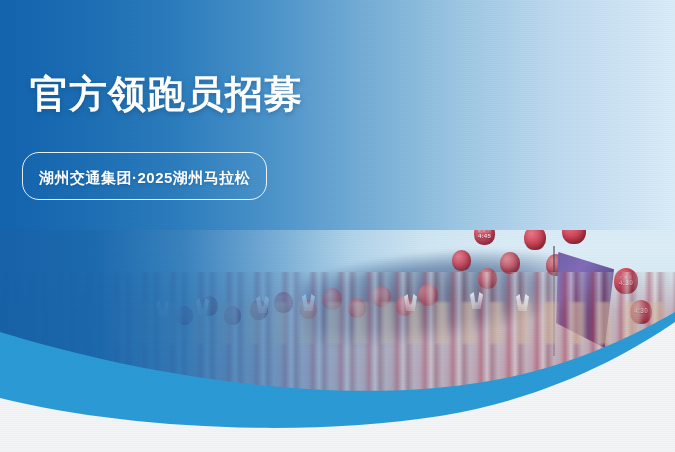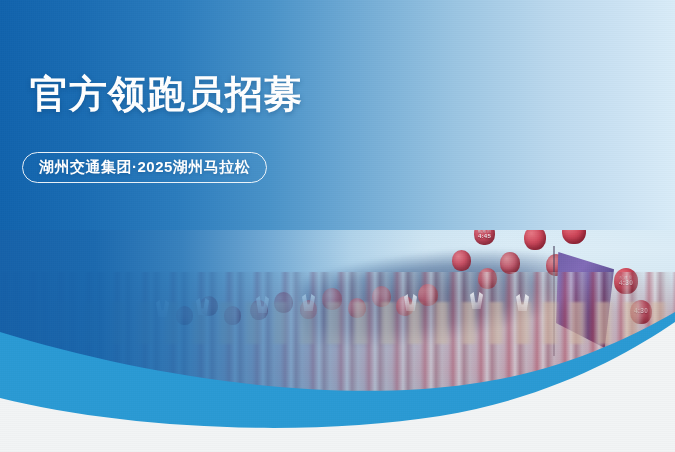--- a/index.html
+++ b/index.html
@@ -228,24 +228,24 @@
     color: #ffffff;
     letter-spacing: 1px;
     text-shadow: 0 2px 5px rgba(8,60,110,0.38);
     white-space: nowrap;
   }
 
   .subtitle-pill {
     position: absolute;
     left: 22px;
     top: 152px;
-    height: 31px;
+    height: 48px;
     display: inline-flex;
-    align-items: center;
-    padding: 0 16px;
+    align-items: flex-start;
+    padding: 16px 16px;
     border: 1.6px solid rgba(255,255,255,0.9);
     border-radius: 17px;
     box-sizing: border-box;
   }
   .subtitle-text {
     font-size: 15px;
     font-weight: 700;
     color: #ffffff;
     letter-spacing: 0.5px;
     white-space: nowrap;

